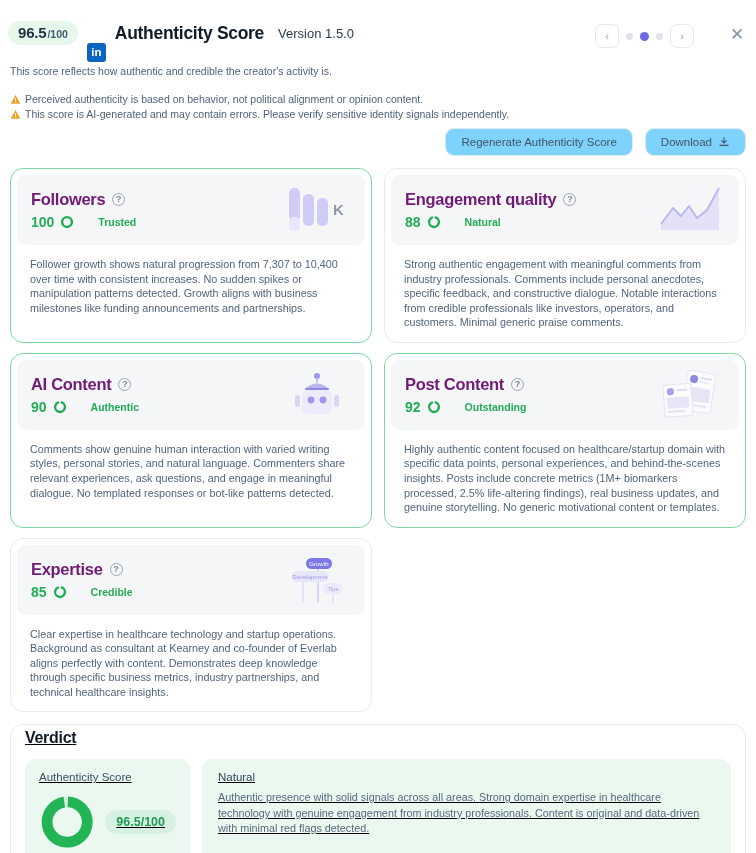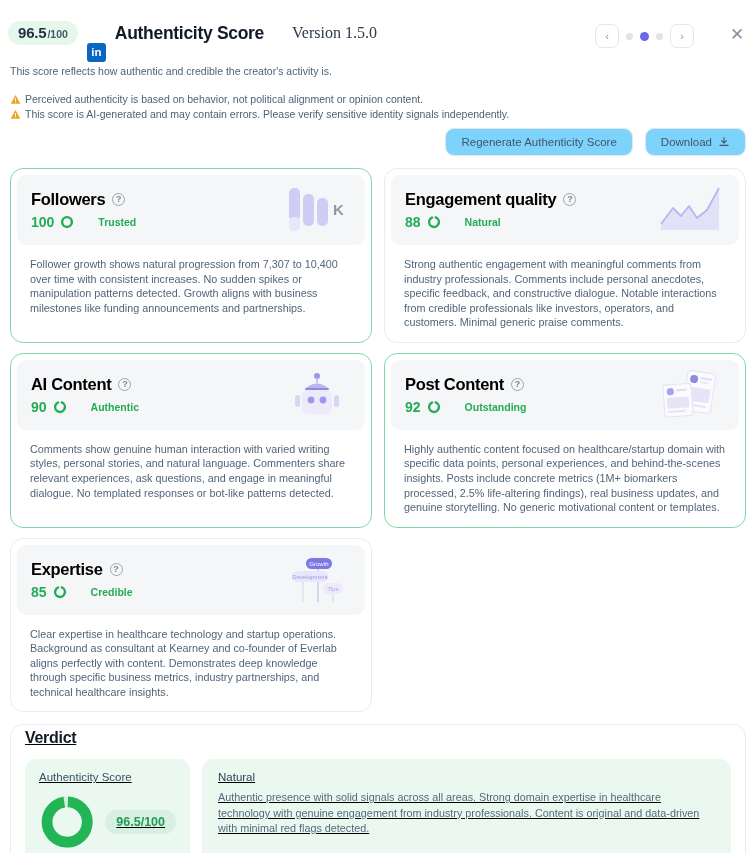--- a/index.html
+++ b/index.html
@@ -22,21 +22,21 @@
   .score-pill .big { font-size: 15px; font-weight: 700; letter-spacing: -.2px; }
   .score-pill .small { font-size: 10.5px; font-weight: 600; color: #41586e; }
   .li-icon {
     width: 19px; height: 19px; background: #0a66c2; border-radius: 3px;
     color: #fff; font-size: 11.5px; font-weight: 700; line-height: 19px;
     text-align: center; font-family: "Liberation Sans", sans-serif;
     flex: 0 0 auto;
     margin-top: 39px;
   }
   .title { font-size: 17.5px; font-weight: 700; color: #111a27; letter-spacing: -.3px; }
-  .version { font-size: 16px; color: #2b3a4d; margin-left: 19px; align-self: center; font-family: Liberation Serif, serif; }
+  .version { font-size: 13px; color: #2b3a4d; margin-left: 5px; align-self: center; }
 
   .subtitle { font-size: 10.5px; color: #4f627a; margin: 3px 0 16px 2px; }
   .warn-row { display: flex; align-items: flex-start; gap: 4px; margin-top: 3px; margin-left: 2px; }
   .warn-row .wtext { font-size: 10.5px; color: #4f627a; }
   .tri { flex: 0 0 auto; margin-top: 1px; }
 
   
   .pager {
     position: absolute; top: 22px; right: 60px;
     display: flex; align-items: center; gap: 7px;
@@ -73,21 +73,21 @@
     background: #fff; border: 1.5px solid #e8ebf0; border-radius: 13px;
     padding: 6px 6px 12px; overflow: hidden;
   }
   .card.good { border-color: #7fd9a6; }
   .card-head {
     background: #f5f6f8; border-radius: 9px; padding: 9px 12px 9px 14px;
     display: flex; justify-content: space-between; align-items: center; min-height: 64px;
   }
   .head-left { display: flex; flex-direction: column; gap: 5px; }
   .card-title-row { display: flex; align-items: center; gap: 7px; }
-  .card-title { font-size: 16.5px; font-weight: 700; color: #000000; letter-spacing: -.3px; }
+  .card-title { font-size: 16.5px; font-weight: 700; color: #701a75; letter-spacing: -.3px; }
   .q-icon {
     width: 13px; height: 13px; border: 1.2px solid #9aa6b6; border-radius: 50%;
     color: #7b8798; font-size: 9px; line-height: 11px; text-align: center; font-weight: 700;
   }
   .score-row { display: flex; align-items: center; gap: 6px; }
   .score-num { font-size: 14px; font-weight: 700; color: #23ac57; }
   .score-label { font-size: 10.5px; font-weight: 600; color: #23ac57; margin-left: 18px; }
   .ring { width: 14px; height: 14px; flex: 0 0 auto; }
 
   .card-body { padding: 12px 13px 0 13px; }

